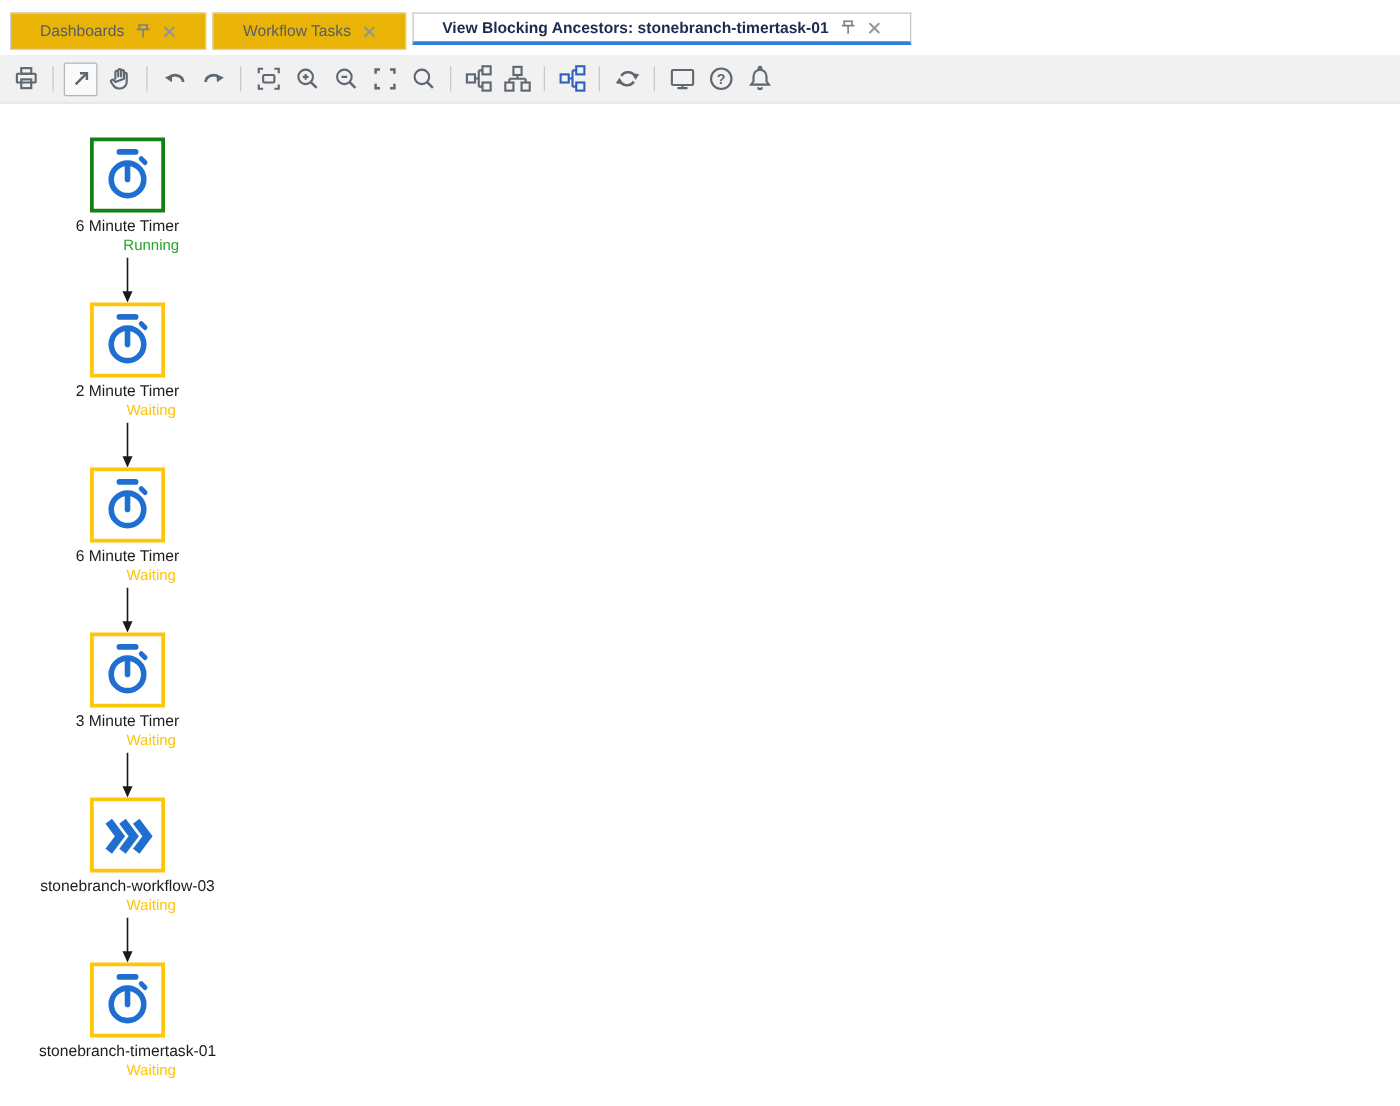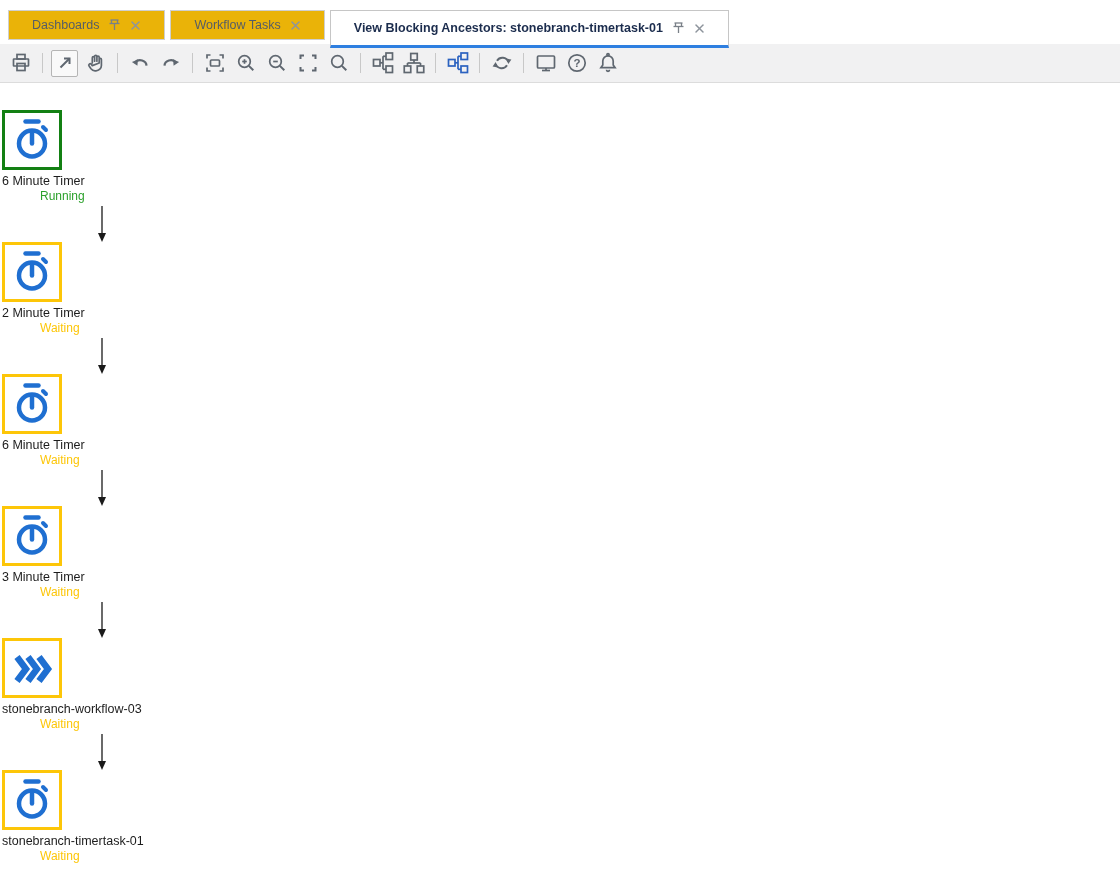--- a/index.html
+++ b/index.html
@@ -5,21 +5,21 @@
   * { box-sizing: border-box; margin: 0; padding: 0; }
   html,body { width:1120px; height:885px; overflow:hidden; background:#fff;
     font-family:"Liberation Sans", sans-serif; }
 
   
   .tabbar { height:44px; background:#fff; display:flex; align-items:flex-start;
     padding:10px 0 0 8px; gap:5px; }
   .tab { height:30px; background:#eab308; border:1px solid #cfcfcf;
     display:flex; align-items:center; justify-content:center; gap:9px;
     padding:0 23px; color:#565d66; font-size:12.5px; cursor:default; white-space:nowrap; }
-  .tab.active { background:#fff; border-color:#c6c6c6; height:38px;
+  .tab.active { background:#fff; border-color:#c6c6c6; height:26px;
     border-bottom:3px solid var(--active-tab-underline,#2e7fe0);
     color:#1b2c4d; font-weight:bold; }
   .tab .pin-icon  { width:13px; height:14px; }
   .tab .pin-icon line { stroke:#7a8088; stroke-width:1.3; }
   .tab .close-icon { width:11px; height:11px; }
   .tab .close-icon line { stroke:#8d949c; stroke-width:1.5; stroke-linecap:round; }
 
   
   .toolbar { height:39px; background:#f1f1f2; border-bottom:1px solid #dcdcdc;
     display:flex; align-items:center; padding-left:7px; gap:4px; }
@@ -28,21 +28,21 @@
   .tbtn.selected { border-color:#b5b5b5; background:#f9f9f9; }
   .tbtn svg { width:24px; height:24px; }
   .tbtn svg .st { stroke:#5f6770; fill:none; stroke-width:1.7; }
   .tbtn svg .fl { fill:#5f6770; }
   .tbtn.blue svg .st { stroke:var(--toolbar-active-icon,#2b62c0); }
   .tsep { width:1px; height:20px; background:#c8c8c8; margin:0 4px; }
 
   
   .canvas { position:relative; height:801px; background:#fff; overflow:hidden; }
   .wf-node { position:absolute; left:2px; width:200px;
-    display:flex; flex-direction:column; align-items:flex-start; cursor:pointer; }
+    display:flex; flex-direction:column; align-items:center; cursor:pointer; }
   .node-box { width:60px; height:60px; border:3px solid #999; background:#fff;
     display:flex; align-items:center; justify-content:center; }
   .node-box svg { width:44px; height:44px; }
   .node-box .ic { stroke:var(--task-icon-blue,#1f6fd1); fill:none; }
   .node-label { margin-top:4px; font-size:12.5px; color:#1c1c1c; line-height:15px; }
   .node-status { font-size:12px; line-height:15px;padding-left:38px; }
   .connector { position:absolute; left:95px; width:14px; height:37px; }
   .connector line { stroke:#1a1a1a; stroke-width:1.3; }
   .connector polygon { fill:#1a1a1a; }
 </style>

